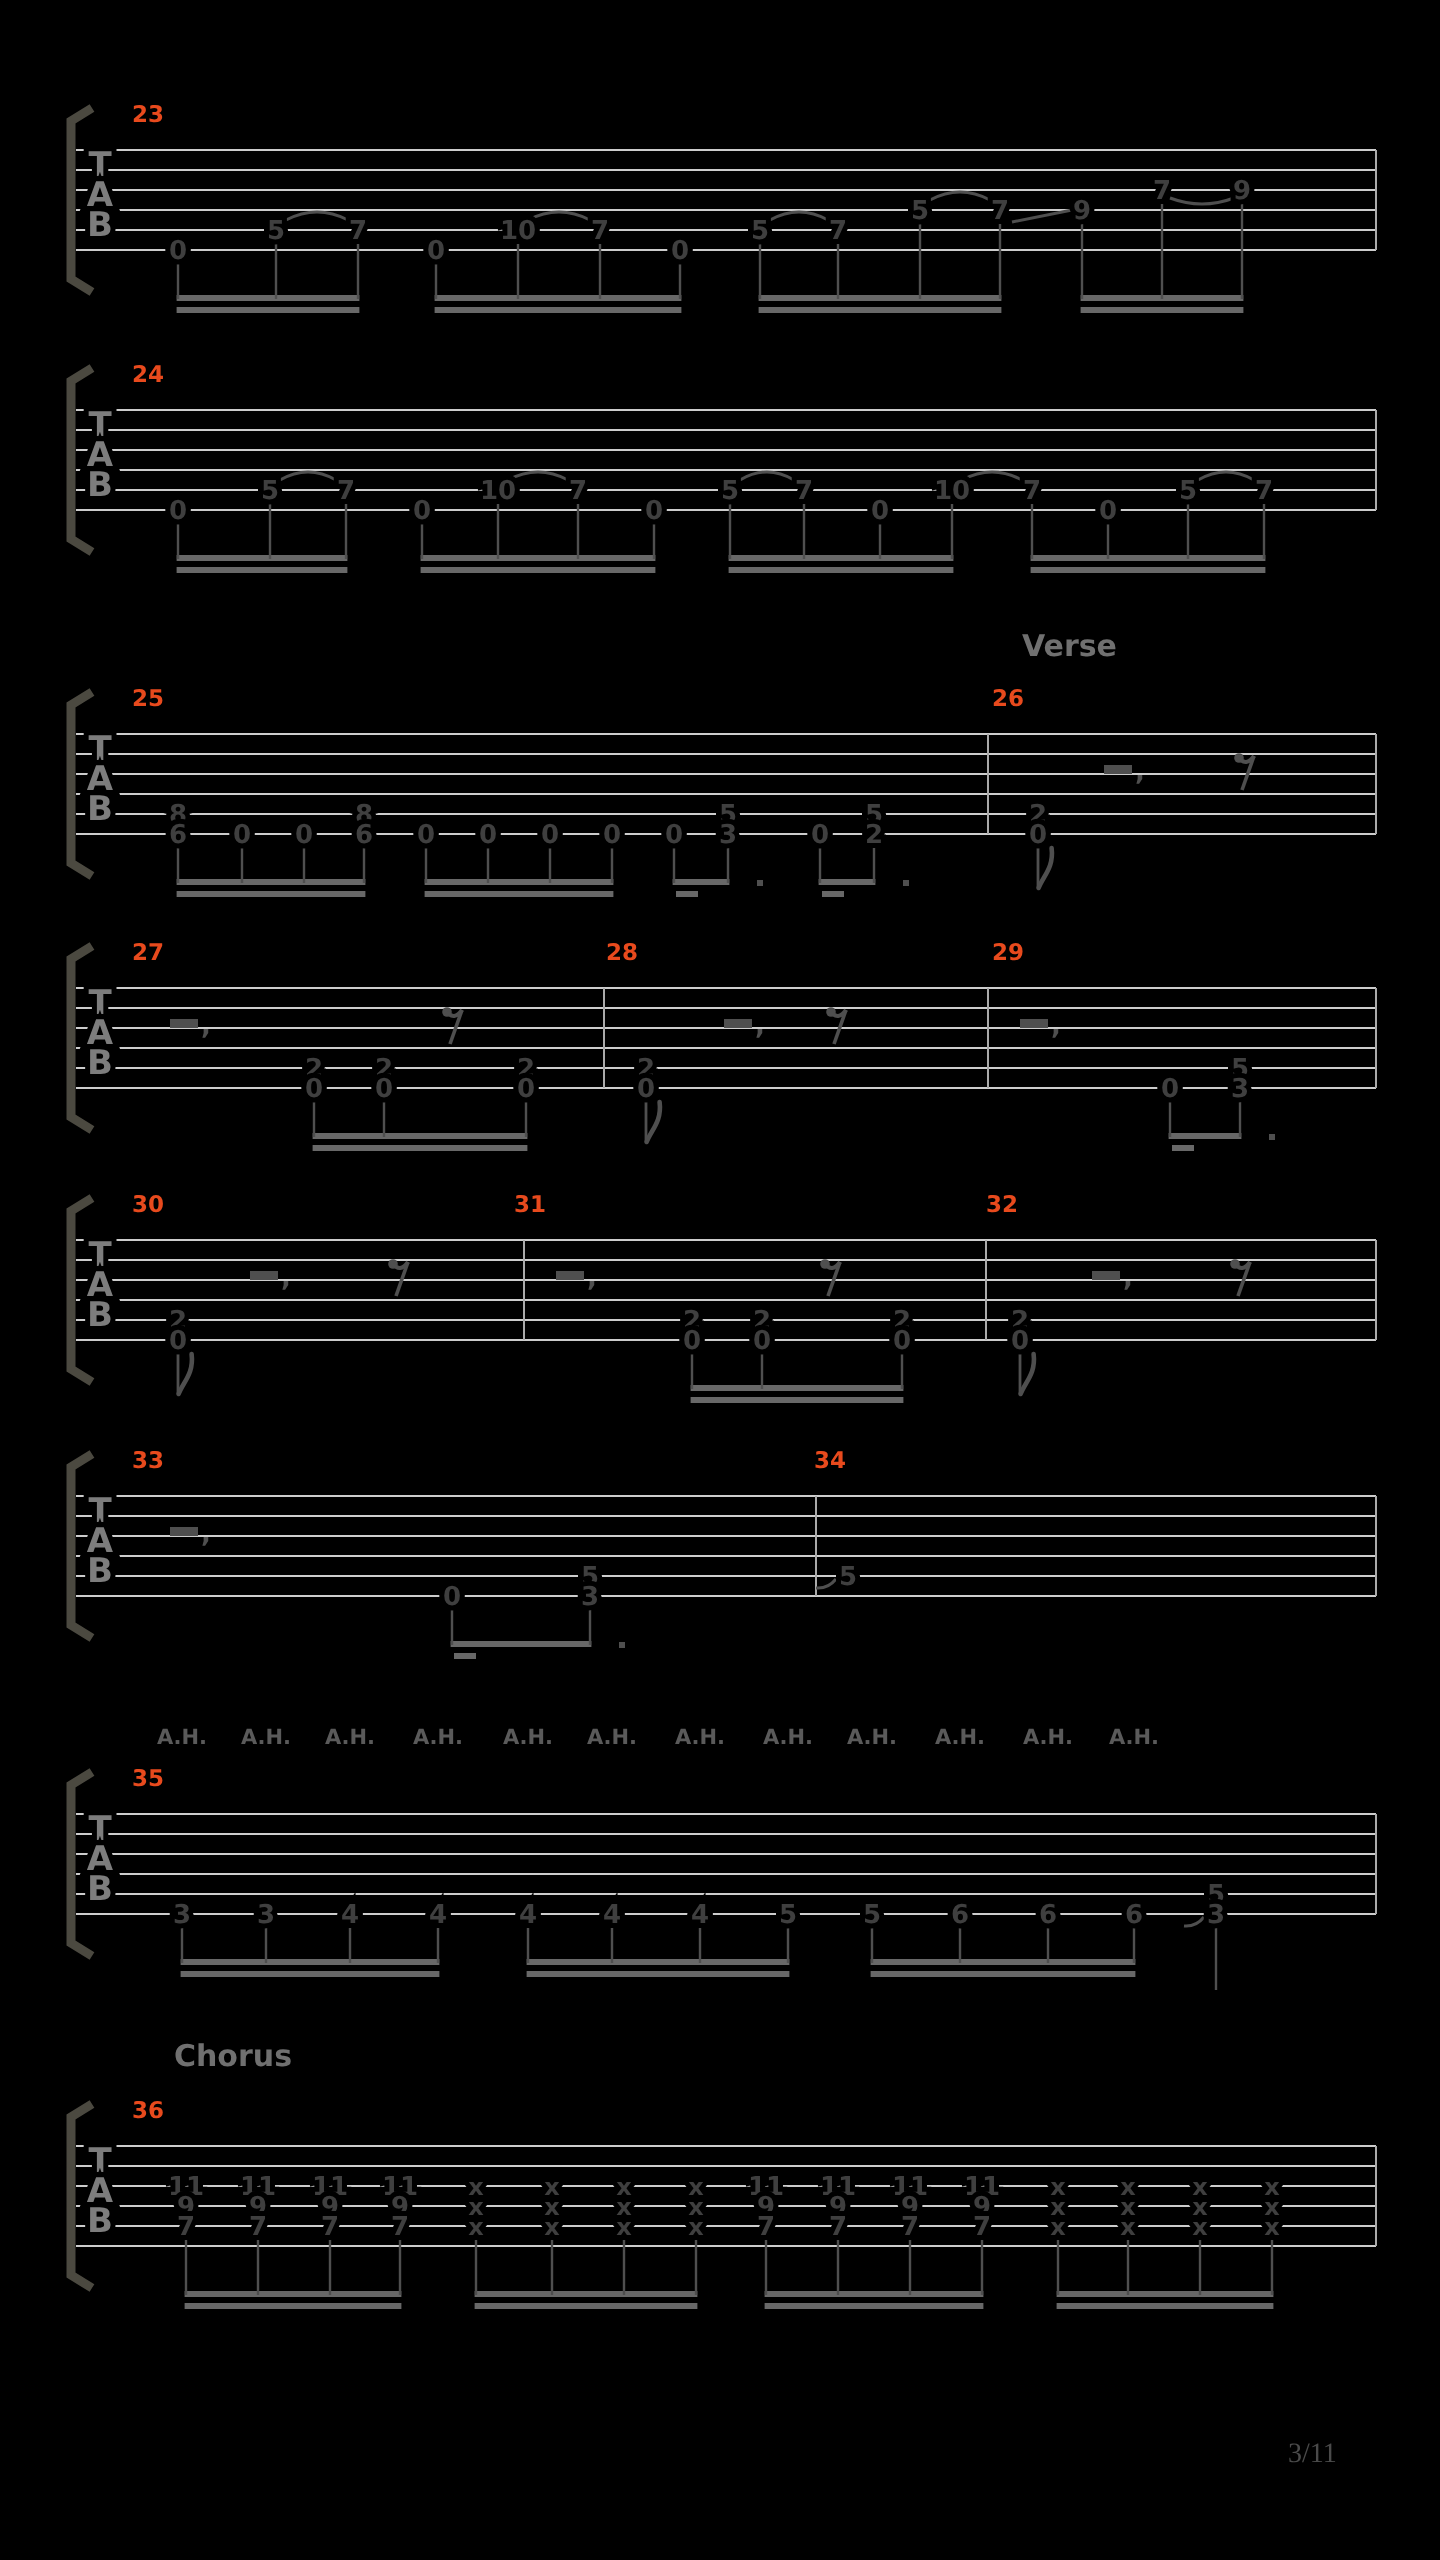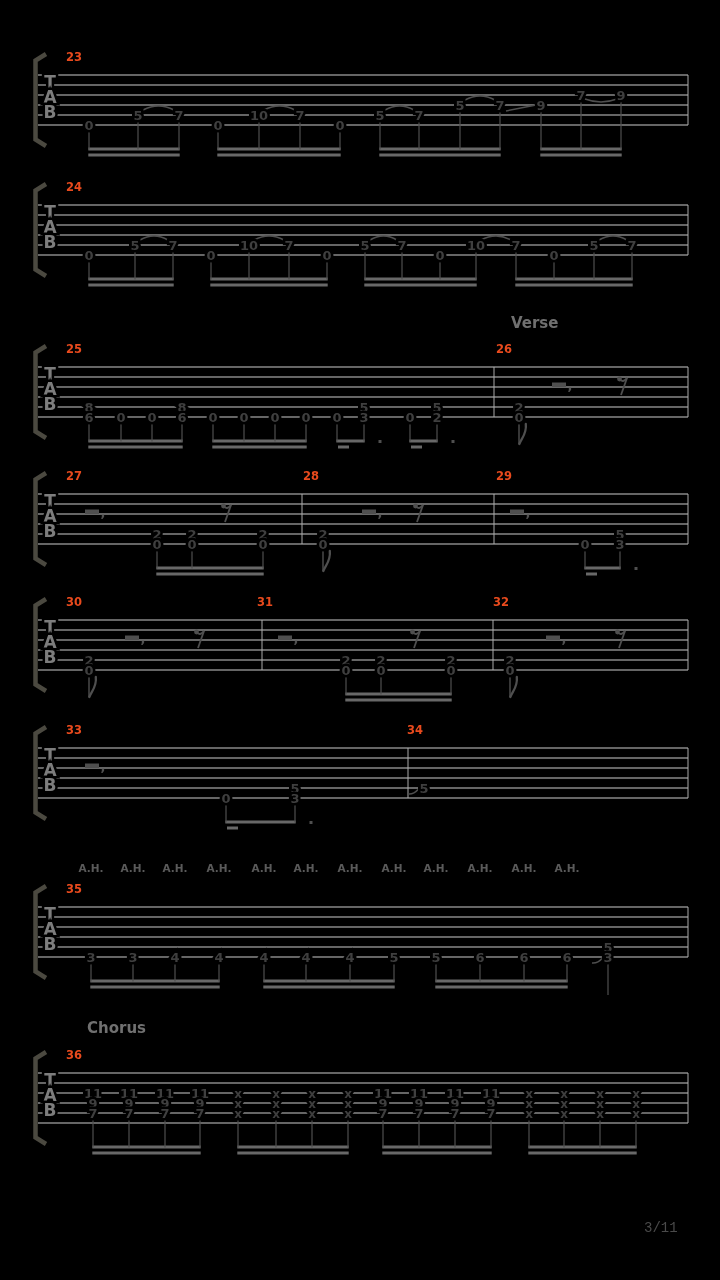--- a/index.html
+++ b/index.html
@@ -1,20 +1,20 @@
 <!DOCTYPE html>
 <html><head>
 <meta charset="utf-8">
 <style>
   html,body{margin:0;padding:0;background:#000;}
   #page{position:relative;width:720px;height:1280px;background:#000;overflow:hidden;
         font-family:"DejaVu Sans", sans-serif;}
   #notation{position:absolute;left:0;top:0;}
   .page-num{position:absolute;left:644px;top:1220px;width:60px;
-            font-family:Liberation Mono, monospace;font-size:14px;color:#4a4a4a;}
+            font-family:Liberation Serif, serif;font-size:14px;color:#4a4a4a;}
 </style>
 </head>
 <body>
 
 <div id="page">
   <svg id="notation" width="720" height="1280" viewBox="0 0 720 1280">
       <g>
         <path d="M46 54 L35.5 60.5 L35.5 139.5 L46 146" stroke="#4b4940" stroke-width="4.5" fill="none"></path>
         <line x1="38" x2="688" y1="75" y2="75" stroke="#cccccc" stroke-width="1"></line>
         <line x1="38" x2="688" y1="85" y2="85" stroke="#cccccc" stroke-width="1"></line>

